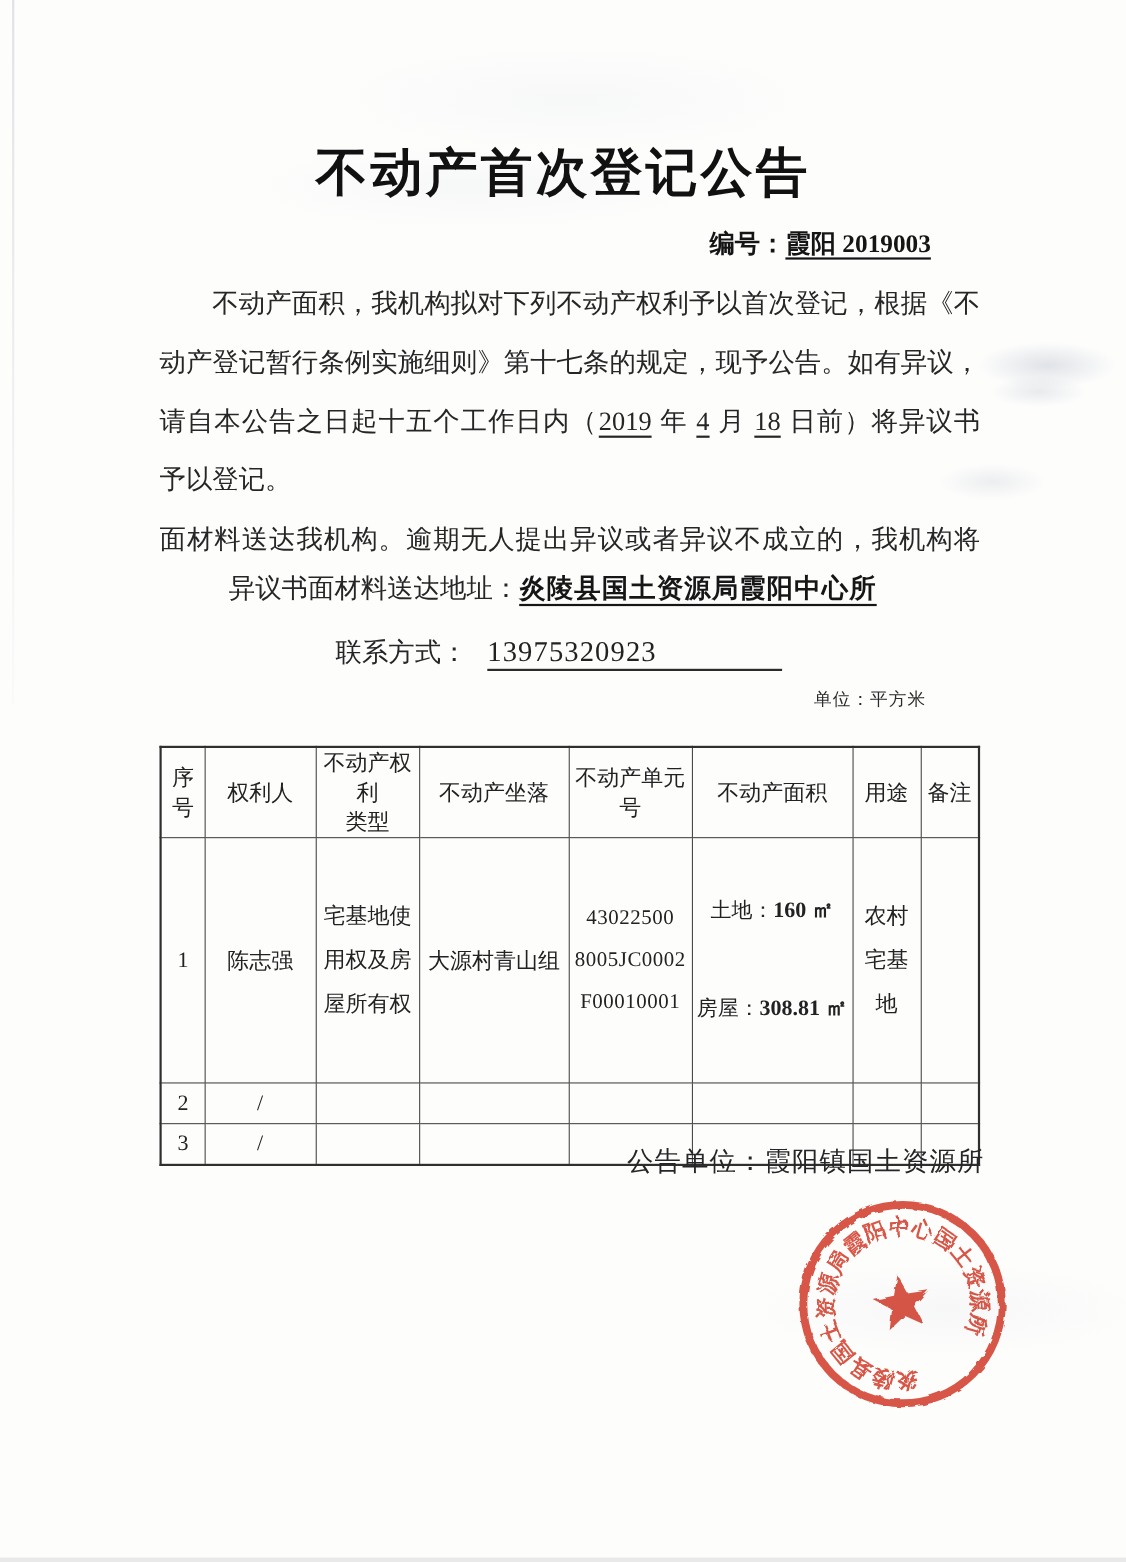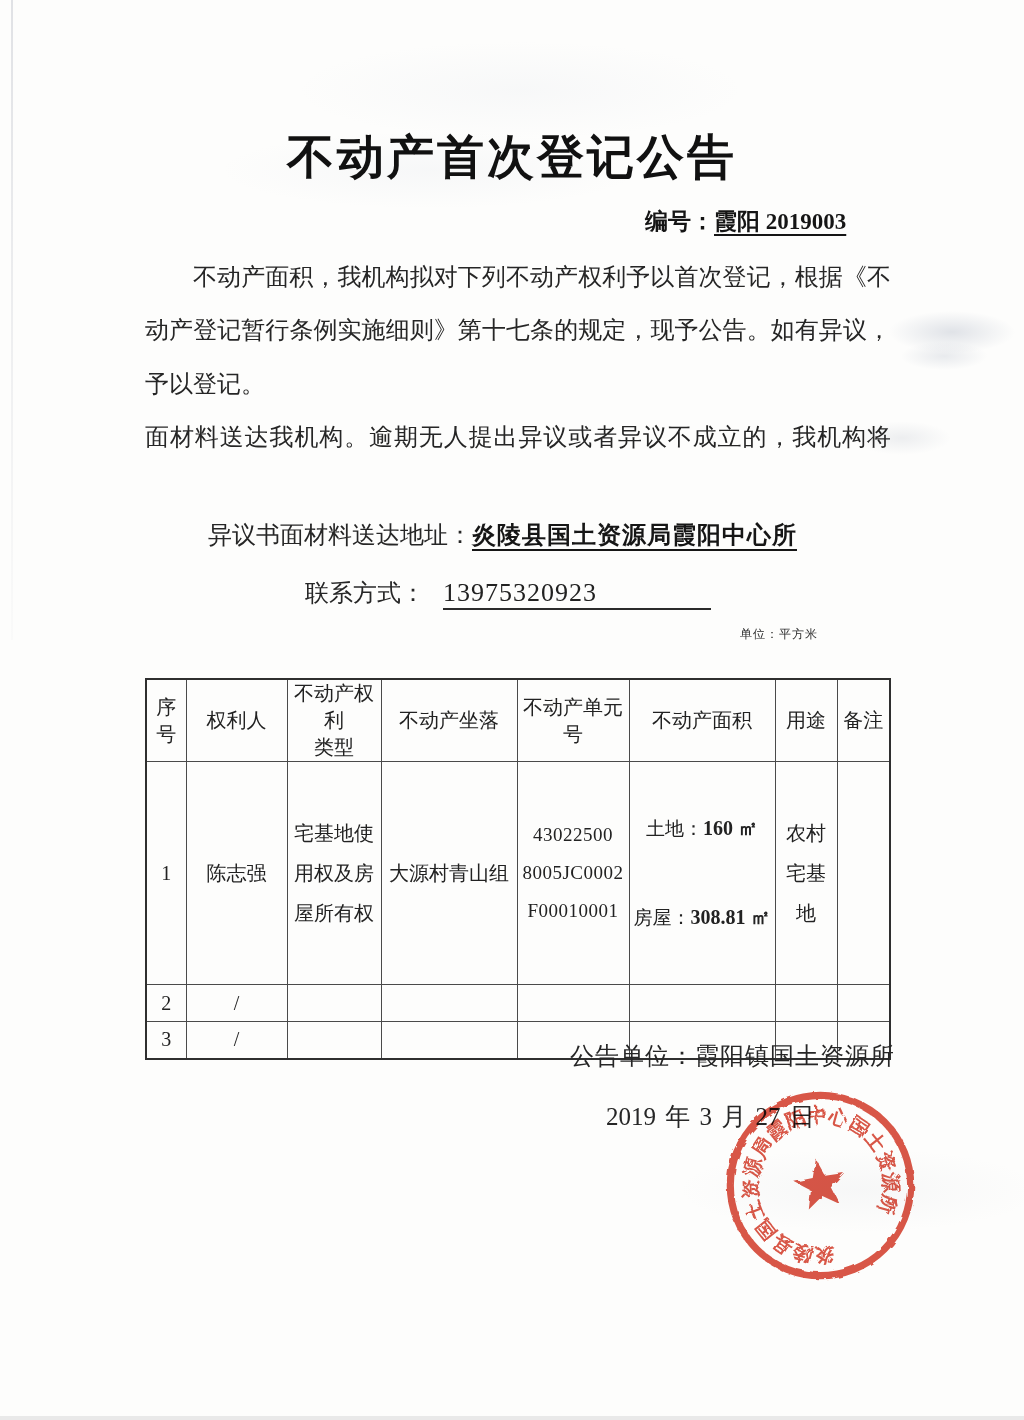--- a/index.html
+++ b/index.html
@@ -61,21 +61,21 @@
     letter-spacing:1px;
   }
 
   .contact-line{position:absolute;left:305px;top:577px;font-size:24px;color:#262626;}
   .contact-line .blank{
     display:inline-block;box-sizing:border-box;width:268px;margin-left:18px;
     border-bottom:2px solid #2b2b2b;text-align:left;padding-right:48px;
     font-size:26px;letter-spacing:1px;color:#222;
   }
 
-  .unit-note{position:absolute;left:740px;top:626px;font-size:12px;color:#2a2a2a;letter-spacing:1px;}
+  .unit-note{position:absolute;left:740px;top:626px;font-size:16px;color:#2a2a2a;letter-spacing:1px;}
 
   table.reg{
     position:absolute;left:145px;top:678px;width:744px;
     border-collapse:collapse;table-layout:fixed;
     border:2px solid #2f2f2f;
     font-size:20px;color:#222;
   }
   table.reg th,table.reg td{
     border:1px solid #4a4a4a;
     text-align:center;vertical-align:middle;
@@ -107,20 +107,21 @@
 
   <h1 class="title">不动产首次登记公告</h1>
 
   <div class="doc-no">
     <span>编号：</span><span class="val">霞阳 2019003</span>
   </div>
 
   <div class="para">
     <div class="pline first">不动产面积，我机构拟对下列不动产权利予以首次登记，根据《不</div>
     <div class="pline">动产登记暂行条例实施细则》第十七条的规定，现予公告。如有异议，</div>
+    <div class="pline"><span>请自本公告之日起十五个工作日内（</span><span class="num-u">2019</span><span> 年 </span><span class="num-u">4</span><span> 月 </span><span class="num-u">18</span><span> 日前）将异议书</span></div>
     <div class="pline last">予以登记。</div>
     <div class="pline">面材料送达我机构。逾期无人提出异议或者异议不成立的，我机构将</div>
   </div>
 
   <div class="address-line">
     <span>异议书面材料送达地址：</span><span class="val">炎陵县国土资源局霞阳中心所</span>
   </div>
 
   <div class="contact-line">
     <span>联系方式：</span><span class="blank">13975320923</span>
@@ -190,21 +191,20 @@
       <td></td>
       <td></td>
     </tr>
   </tbody>
     </table>
 
   <div class="issuer-line">
     <span>公告单位：</span><span>霞阳镇国土资源所</span>
   </div>
 
-  <div class="date-line">2019 年 3 月 27 日</div>
 
   <svg class="stamp" viewBox="0 0 200 200" aria-hidden="true" style="color: rgb(213, 64, 46);">
     <defs>
       <filter id="rough" x="-10%" y="-10%" width="120%" height="120%">
         <feTurbulence type="fractalNoise" baseFrequency="0.12" numOctaves="2" seed="7" result="n"></feTurbulence>
         <feDisplacementMap in="SourceGraphic" in2="n" scale="4"></feDisplacementMap>
       </filter>
       <path id="sealArc" d="M 69 153.7 A 62 62 0 1 1 131 153.7" fill="none"></path>
     </defs>
     <g filter="url(#rough)" fill="currentColor" stroke="none">

